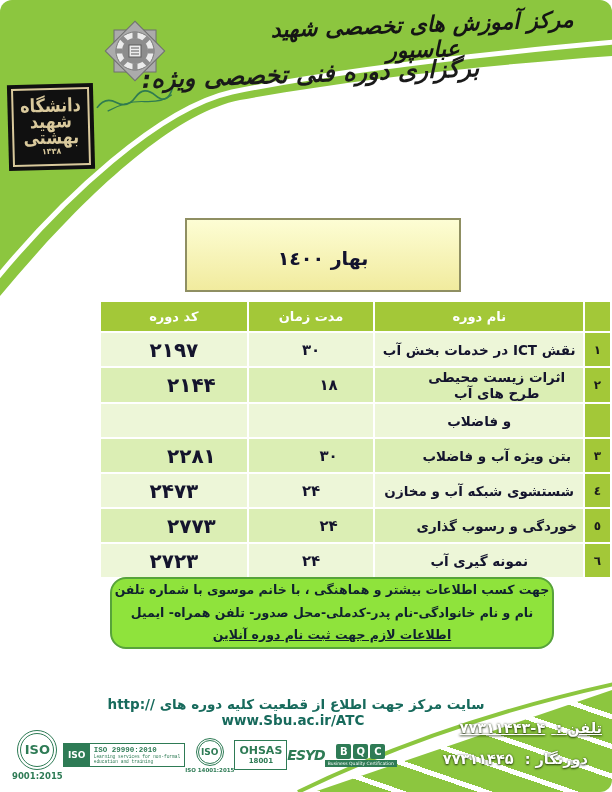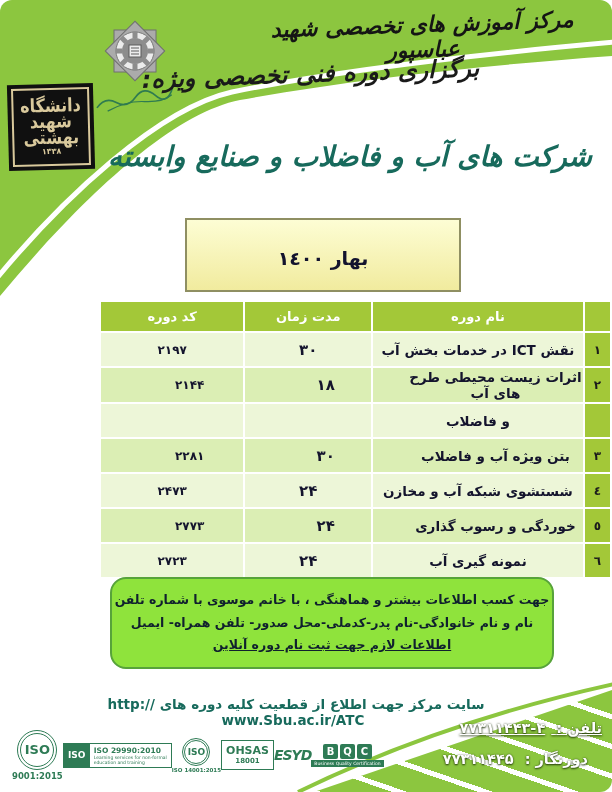--- a/index.html
+++ b/index.html
@@ -59,26 +59,26 @@
     color:#14142d;font-weight:bold;
   }
   .course-table .hrow td{
     background:#a3c838;color:#ffffff;font-size:13px;height:27px;font-weight:bold;
   }
   .course-table td.no{
     background:#a3c838;color:#1c1c1c;font-size:12px;width:28px;height:31px;
   }
   .course-table td.name{width:208px;font-size:13.5px;}
   .course-table td.dur{width:110px;font-size:15px;}
-  .course-table td.code{width:128px;font-size:12px;}
+  .course-table td.code{width:128px;font-size:20px;}
   tr.band-a td.data{background:#edf6d8;}
   tr.band-b td.data{background:#dbeeb4;padding-left:36px;}
   
   .contact-box{
-    position:absolute;left:110px;top:577px;width:444px;height:92px;z-index:2;
+    position:absolute;left:110px;top:577px;width:444px;height:72px;z-index:2;
     background:#8fe33c;border:2px solid #57a33a;border-radius:16px;box-sizing:border-box;
     display:flex;flex-direction:column;align-items:center;justify-content:center;
     color:#10202e;font-weight:bold;font-size:12.5px;line-height:1.8;
   }
   .contact-box .underlined{text-decoration:underline;}
   .cnum{margin-right:4px;}
   
   .website-line{
     position:absolute;top:696px;left:40px;right:60px;z-index:2;text-align:center;
     color:#176a5c;font-weight:bold;font-size:13.5px;
@@ -108,21 +108,21 @@
   .iso-ring{
     width:40px;height:40px;border:4px double #2e7b55;border-radius:50%;box-sizing:border-box;
     display:flex;align-items:center;justify-content:center;font-weight:bold;font-size:13px;
   }
   .iso-std{font-size:8.5px;font-weight:bold;margin-top:1px;white-space:nowrap;}
   .c-29990{display:flex;align-items:stretch;border:1.5px solid #2e7b55;}
   .mini-iso{
     width:26px;display:flex;align-items:center;justify-content:center;
     background:#2e7b55;color:#fff;font-weight:bold;font-size:9px;
   }
-  .c-29990 .txt{padding:2px 4px;display:flex;flex-direction:column;justify-content:center;}
+  .c-29990 .txt{padding:2px 4px;display:flex;flex-direction:column;justify-content:center;font-family:Liberation Mono, monospace;}
   .c-29990 .l1{font-size:7.5px;font-weight:bold;white-space:nowrap;}
   .c-29990 .l2{font-size:4.5px;white-space:nowrap;}
   .c-14001{display:flex;flex-direction:column;align-items:center;}
   .iso-ring.small{width:28px;height:28px;font-size:9px;border-width:3px;}
   .c-14001 .iso-std{font-size:5.5px;}
   .c-ohsas{
     border:1.5px solid #2e7b55;padding:3px 4px;text-align:center;
     display:flex;flex-direction:column;align-items:center;line-height:1.2;
   }
   .c-ohsas .n1{font-size:11px;font-weight:bold;}
@@ -177,21 +177,20 @@
     <div class="stamp-inner">
       <div class="stamp-word">دانشگاه</div>
       <div class="stamp-word">شهید</div>
       <div class="stamp-word">بهشتی</div>
       <div class="stamp-year">۱۳۳۸</div>
     </div>
   </div>
 
   <div class="org-line">مرکز آموزش های تخصصی شهید عباسپور</div>
   <div class="event-line">برگزاری دوره فنی تخصصی ویژه:</div>
-  <div class="audience-line">شرکت های آب و فاضلاب و صنایع وابسته</div>
 
   <div class="title-box">
     <div class="t2">بهار ١٤٠٠</div>
   </div>
 
   <table class="course-table" dir="rtl">
     <tbody>
         <tr class="hrow">
       <td class="no-h"></td>
       <td>نام دوره</td>

